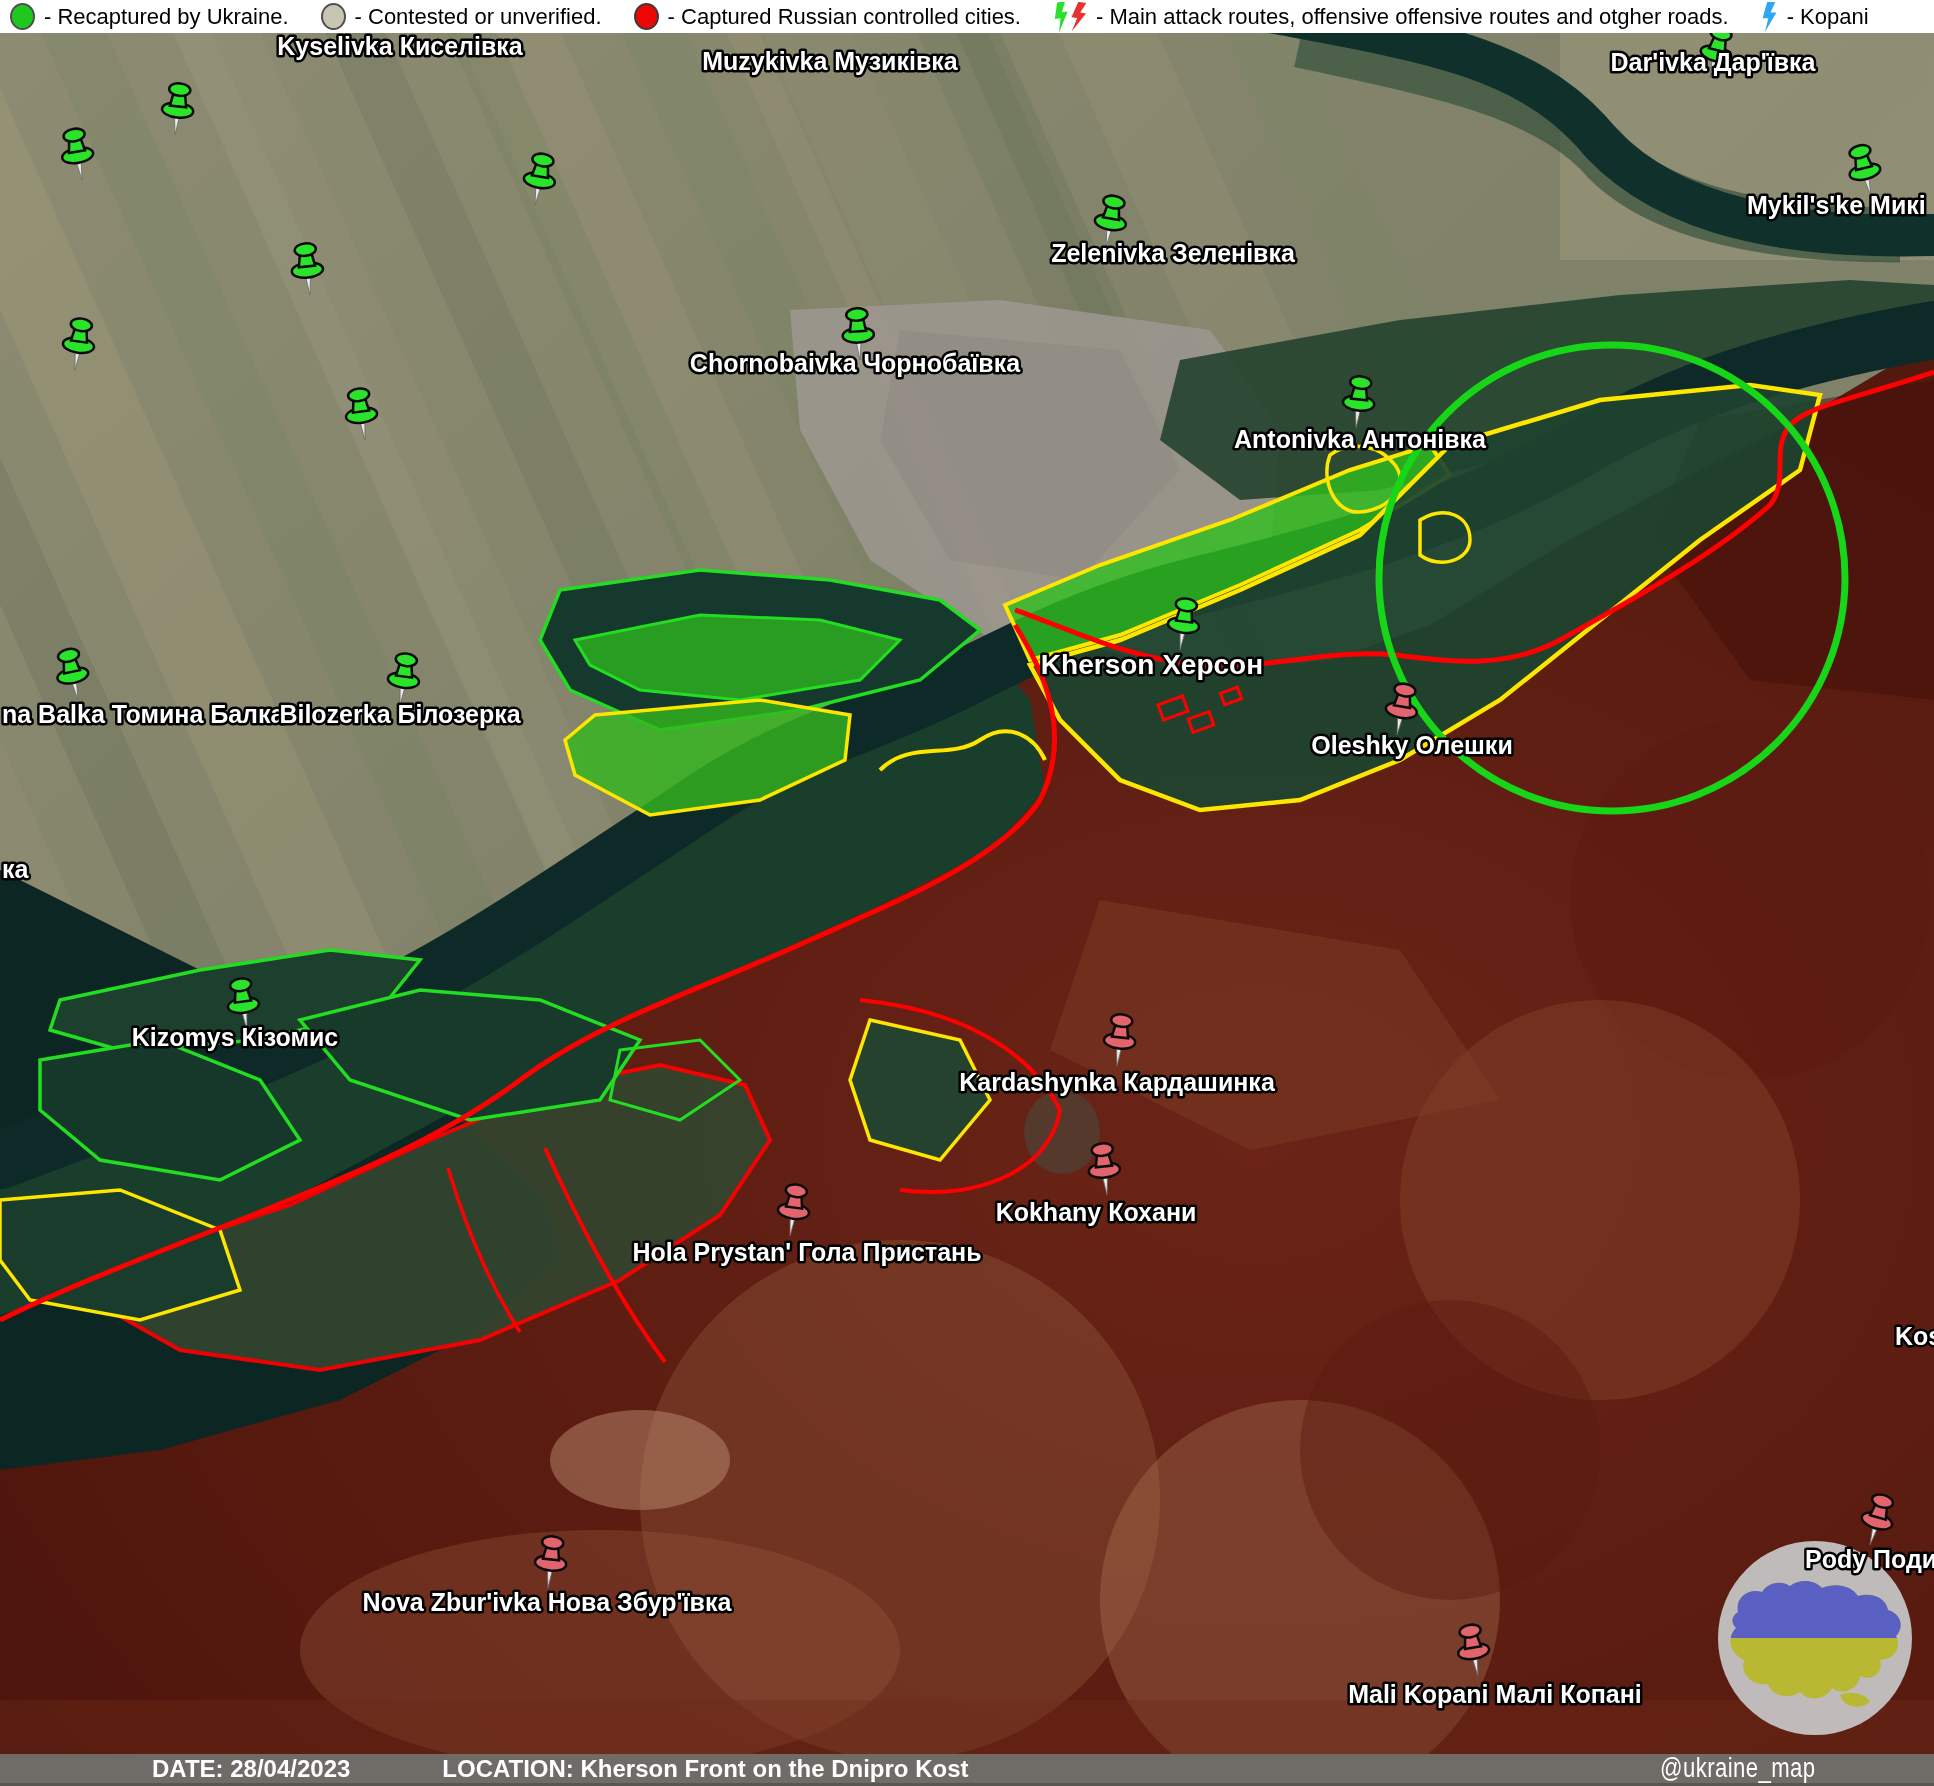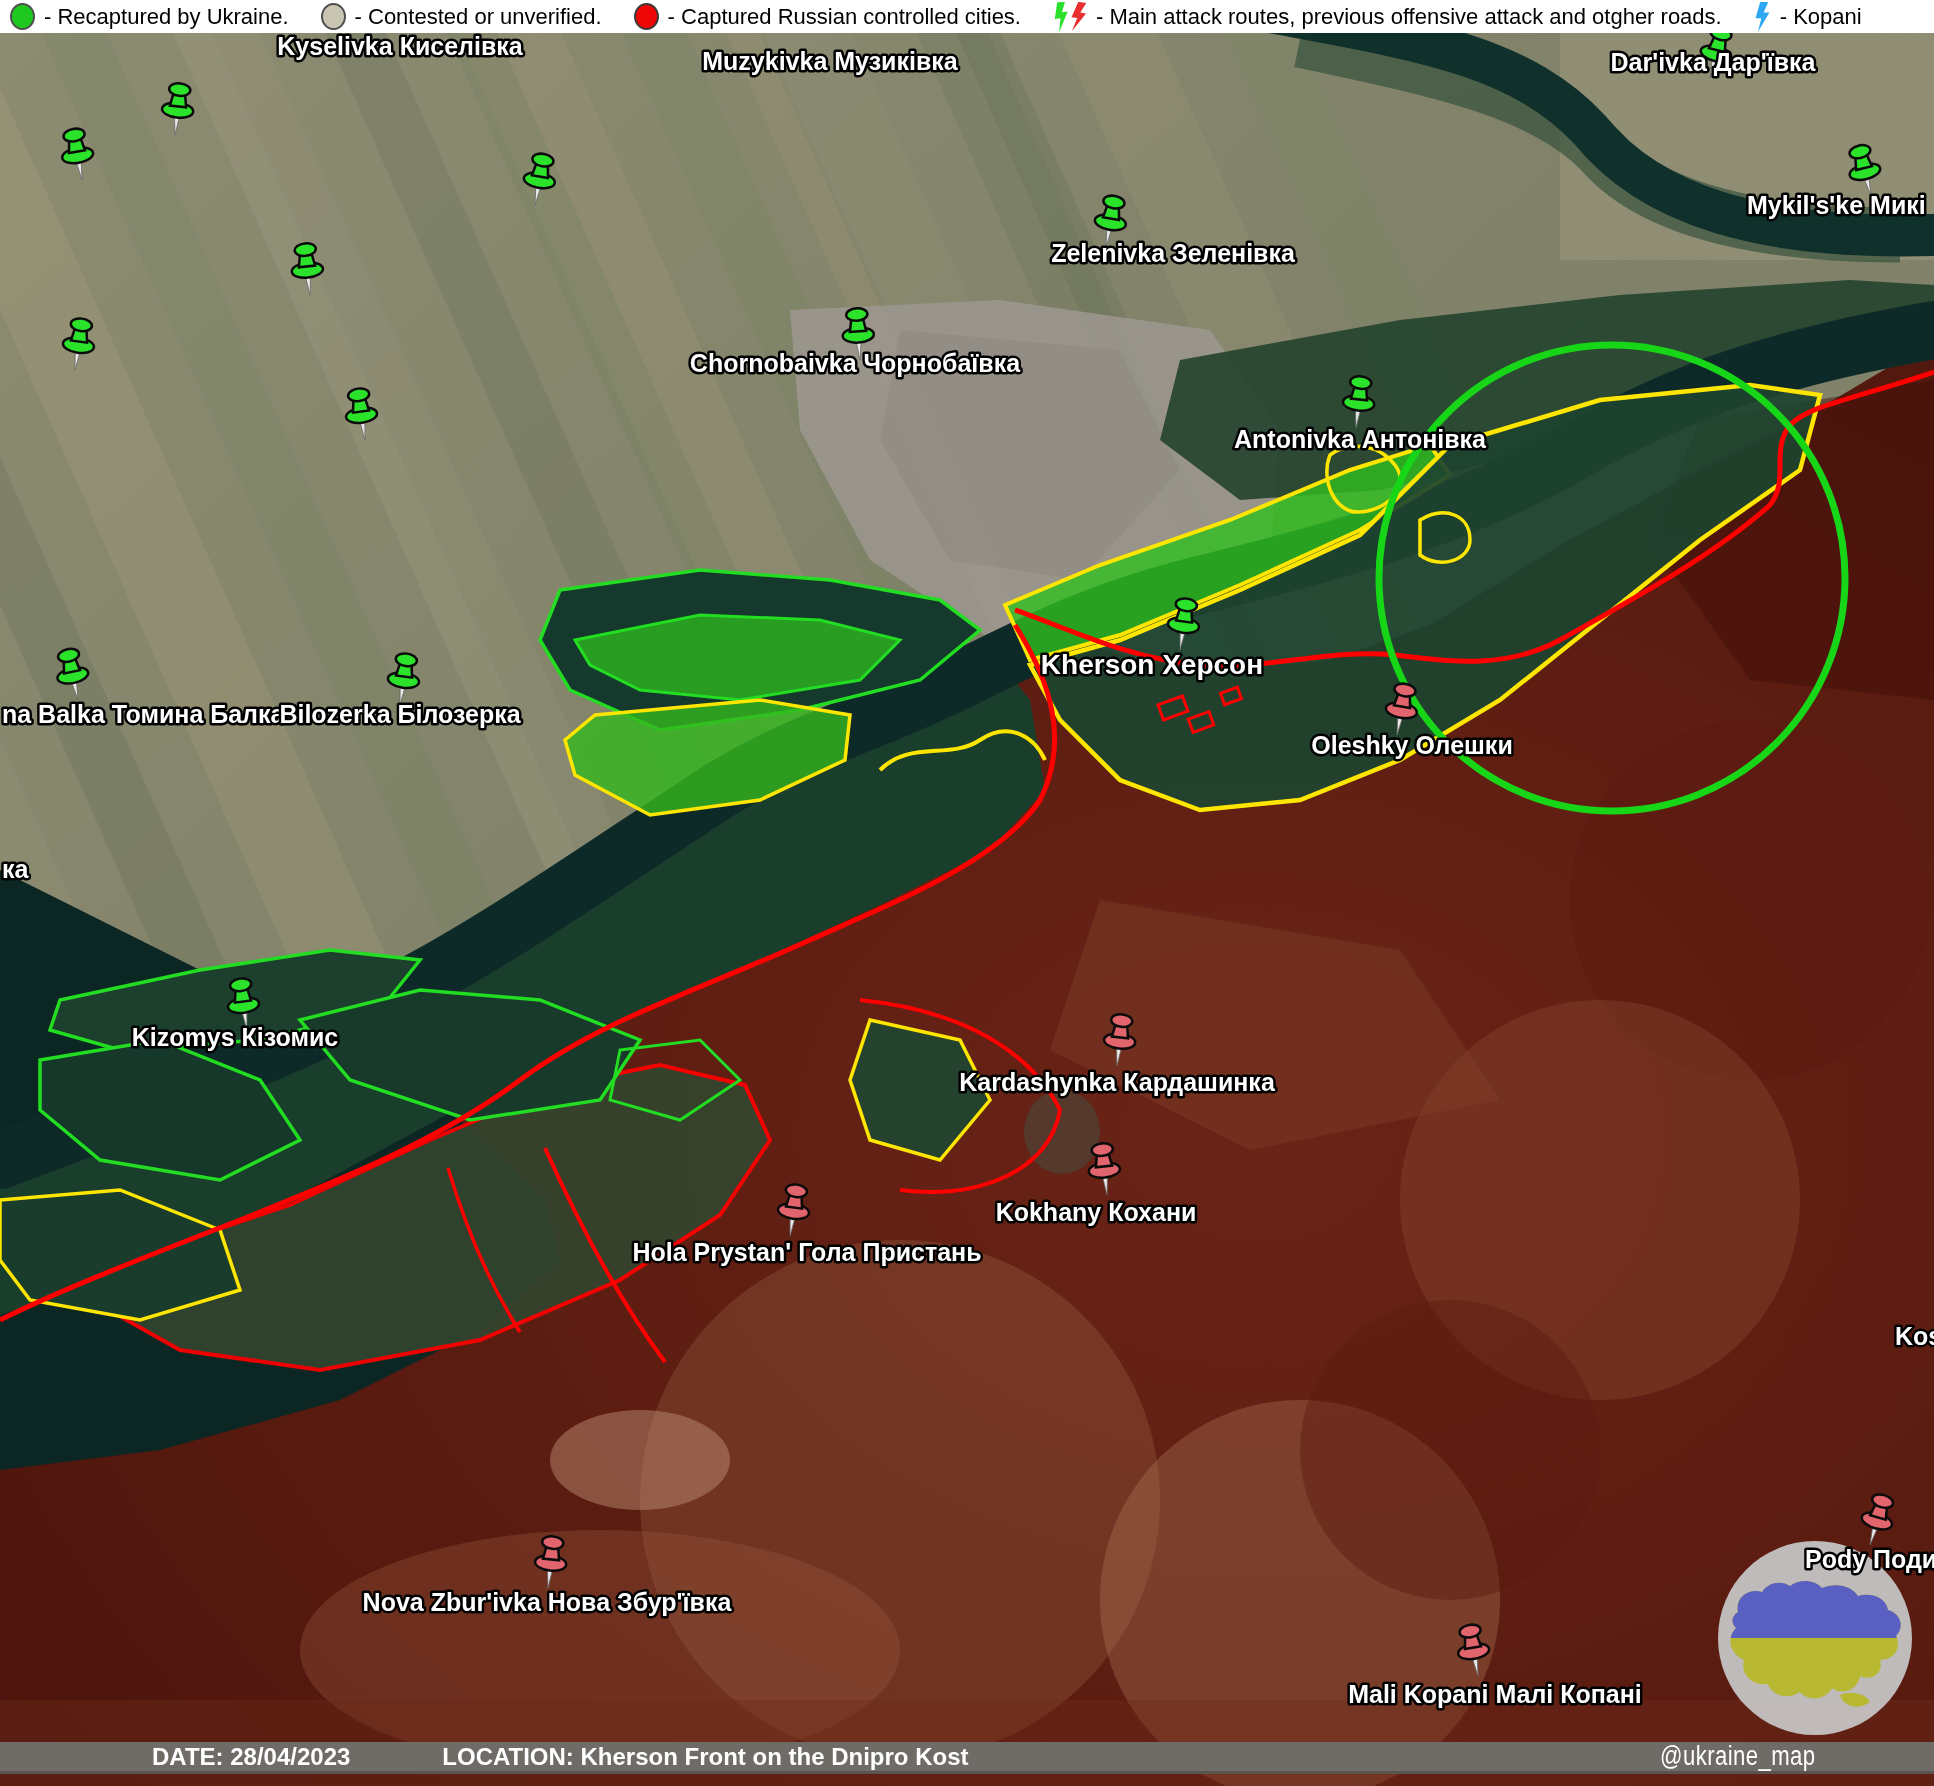--- a/index.html
+++ b/index.html
@@ -12,21 +12,21 @@
           display:flex;align-items:center;gap:32px;padding-left:10px;box-sizing:border-box;
           white-space:nowrap;overflow:hidden;z-index:6}
   .legend-item{display:flex;align-items:center;gap:9px;font-size:22px;color:#000;flex:0 0 auto}
   .dot{width:25px;height:27px;border-radius:50%;border:2px solid #4e4e4e;box-sizing:border-box;display:inline-block}
   .dot-green{background:#1fc81f}
   .dot-beige{background:#c9c5b3}
   .dot-red{background:#ee0606;border-color:#3a3a3a}
   .bolts{display:inline-flex;align-items:center}
 
   
-  #footer{position:absolute;bottom:12px;left:0;width:100%;height:32px;background:#6f6b67;
+  #footer{position:absolute;bottom:0;left:0;width:100%;height:32px;background:#6f6b67;
           display:flex;align-items:center;z-index:6;color:#fff;border-bottom:3px solid #595551;box-sizing:border-box}
   #footer .left{margin-left:152px;display:flex;gap:92px;font-weight:bold;font-size:24px}
   #footer .credit{margin-left:auto;margin-right:118px;font-size:27px;font-weight:400;
                   transform:scaleX(.82);transform-origin:right center;letter-spacing:.5px}
 
   
   .place-label{fill:#fff;stroke:#000;stroke-width:5px;paint-order:stroke;stroke-linejoin:round;
                font-weight:bold;font-family:"Liberation Sans",sans-serif}
   .pin-green{color:#2be32b}
   .pin-red{color:#e2646c}
@@ -212,21 +212,21 @@
   </div>
   <div class="legend-item">
     <span class="bolts">
       <svg width="17" height="30" viewBox="0 0 14 26">
           <path d="M5,0 L12,0 L8,9 L13,9 L3,26 L6,14 L1,14 Z" fill="#2ae02a" transform="rotate(-8 7 13)"></path>
         </svg>
       <svg width="17" height="30" viewBox="0 0 14 26">
           <path d="M5,0 L12,0 L8,9 L13,9 L3,26 L6,14 L1,14 Z" fill="#e83030" transform="rotate(8 7 13)"></path>
         </svg>
     </span>
-    <span>- Main attack routes, previous offensive attack and otgher roads.</span>
+    <span>- Main attack routes, offensive offensive routes and otgher roads.</span>
   </div>
   <div class="legend-item">
     <span class="bolts">
       <svg width="17" height="30" viewBox="0 0 14 26">
           <path d="M5,0 L12,0 L8,9 L13,9 L3,26 L6,14 L1,14 Z" fill="#2da7f2"></path>
         </svg>
     </span>
     <span>- Kopani</span>
   </div>
 </div>

